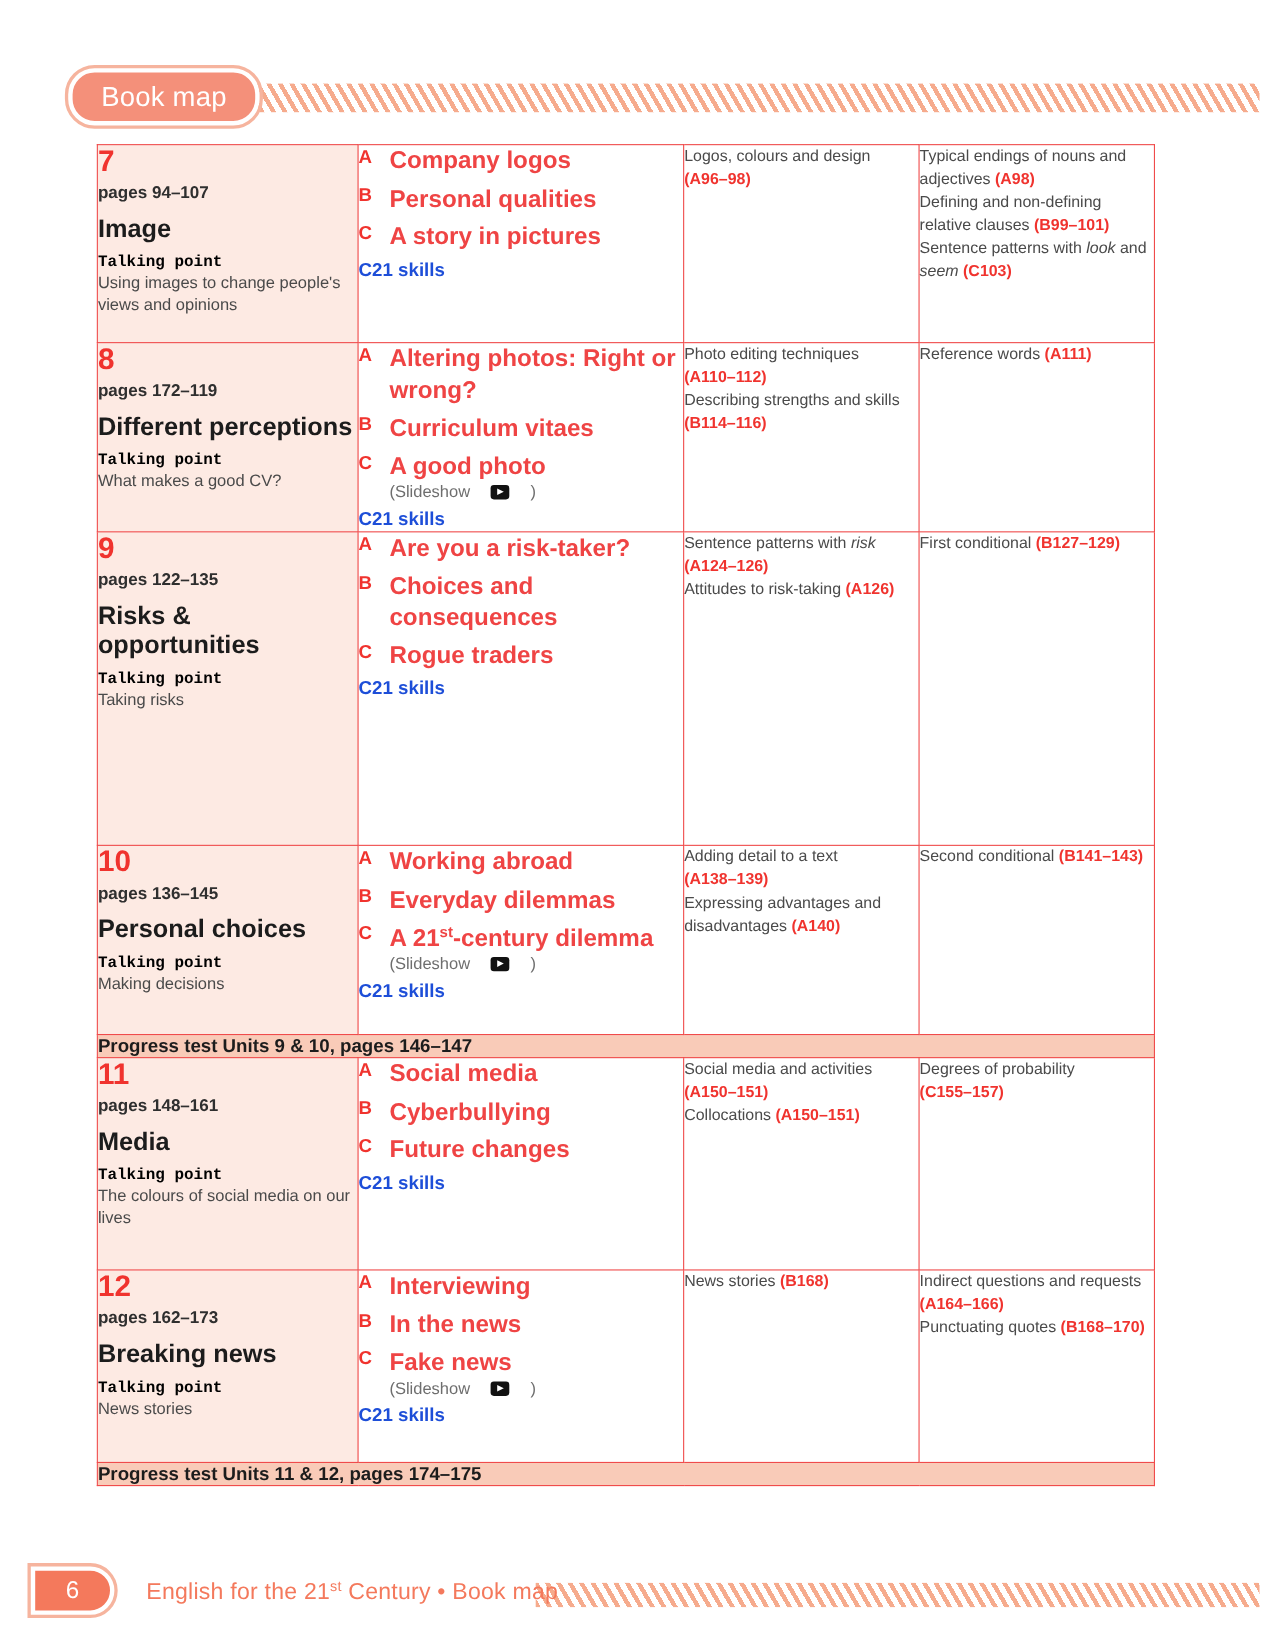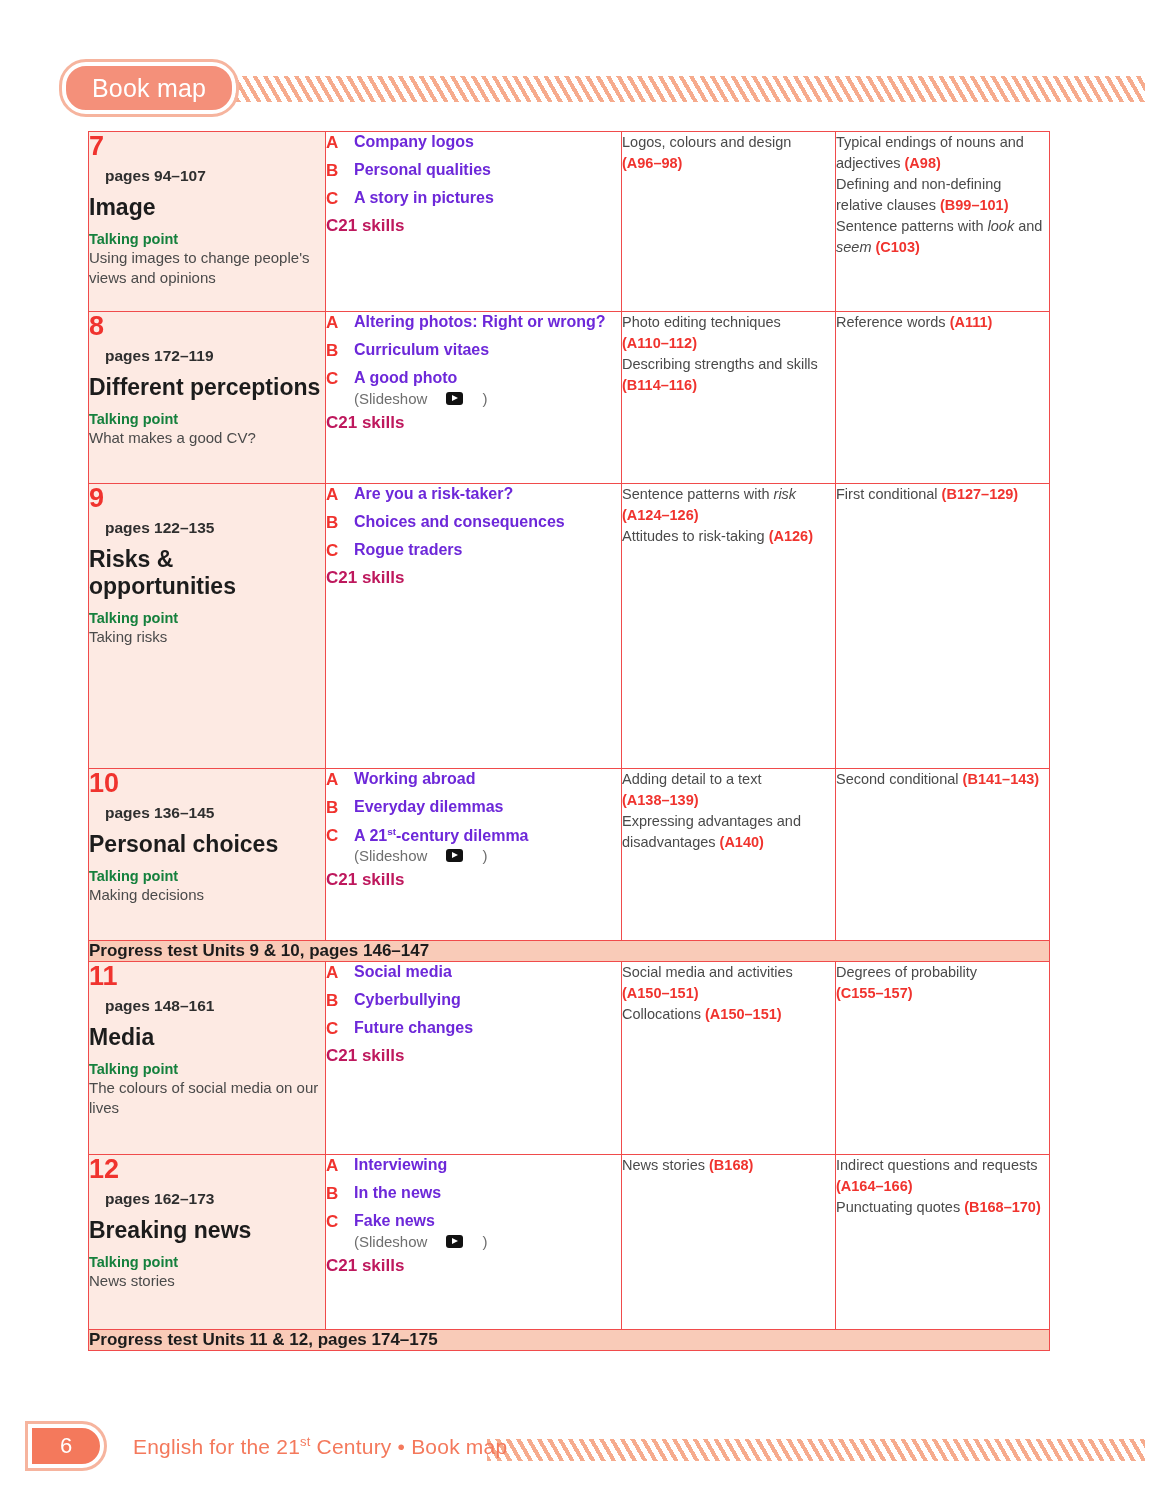--- a/index.html
+++ b/index.html
@@ -80,34 +80,34 @@
     font-size: 27px;
     font-weight: bold;
     line-height: 1.05;
     margin-bottom: 7px;
   }
   .unit-pages {
     color: #2f2f2f;
     font-size: 15.5px;
     font-weight: bold;
     margin-bottom: 9px;
-    margin-left: 16px;
   }
   .unit-title {
     color: #1c1c1c;
     font-size: 23px;
     font-weight: bold;
     line-height: 1.16;
     margin-bottom: 10px;
   }
   .talking-label {
-    color: #15803d;
+    color: #000000;
     font-size: 14.5px;
     font-weight: bold;
     margin-bottom: 1px;
+    font-family: Liberation Mono, monospace;
   }
   .talking-text {
     color: #4a4a4a;
     font-size: 15px;
     line-height: 1.3;
   }
 
   
   .lessons-cell { padding: 14px 12px 14px 14px; background:#ffffff; }
   .lesson-row {
@@ -117,22 +117,22 @@
   }
   .lesson-letter {
     color: #f0332e;
     font-size: 17px;
     font-weight: bold;
     width: 28px;
     flex: 0 0 28px;
     line-height: 1.3;
   }
   .lesson-name {
-    color: #6d28d9;
-    font-size: 16px;
+    color: #ef4444;
+    font-size: 22px;
     font-weight: bold;
     line-height: 1.3;
   }
   .slideshow-note {
     color: #6e6e6e;
     font-size: 15px;
     font-weight: normal;
     display: flex;
     align-items: center;
     gap: 19px;
@@ -148,21 +148,21 @@
   }
   .play-badge::after {
     content: "";
     position: absolute;
     left: 6px; top: 3px;
     border-left: 6px solid #ffffff;
     border-top: 3.5px solid transparent;
     border-bottom: 3.5px solid transparent;
   }
   .c21 {
-    color: #be185d;
+    color: #1d4ed8;
     font-size: 17px;
     font-weight: bold;
     margin-top: 3px;
   }
   .sup { font-size: 0.62em; vertical-align: super; }
 
   
   .notes-cell {
     padding: 11px 10px 12px 11px;
     background: #ffffff;

